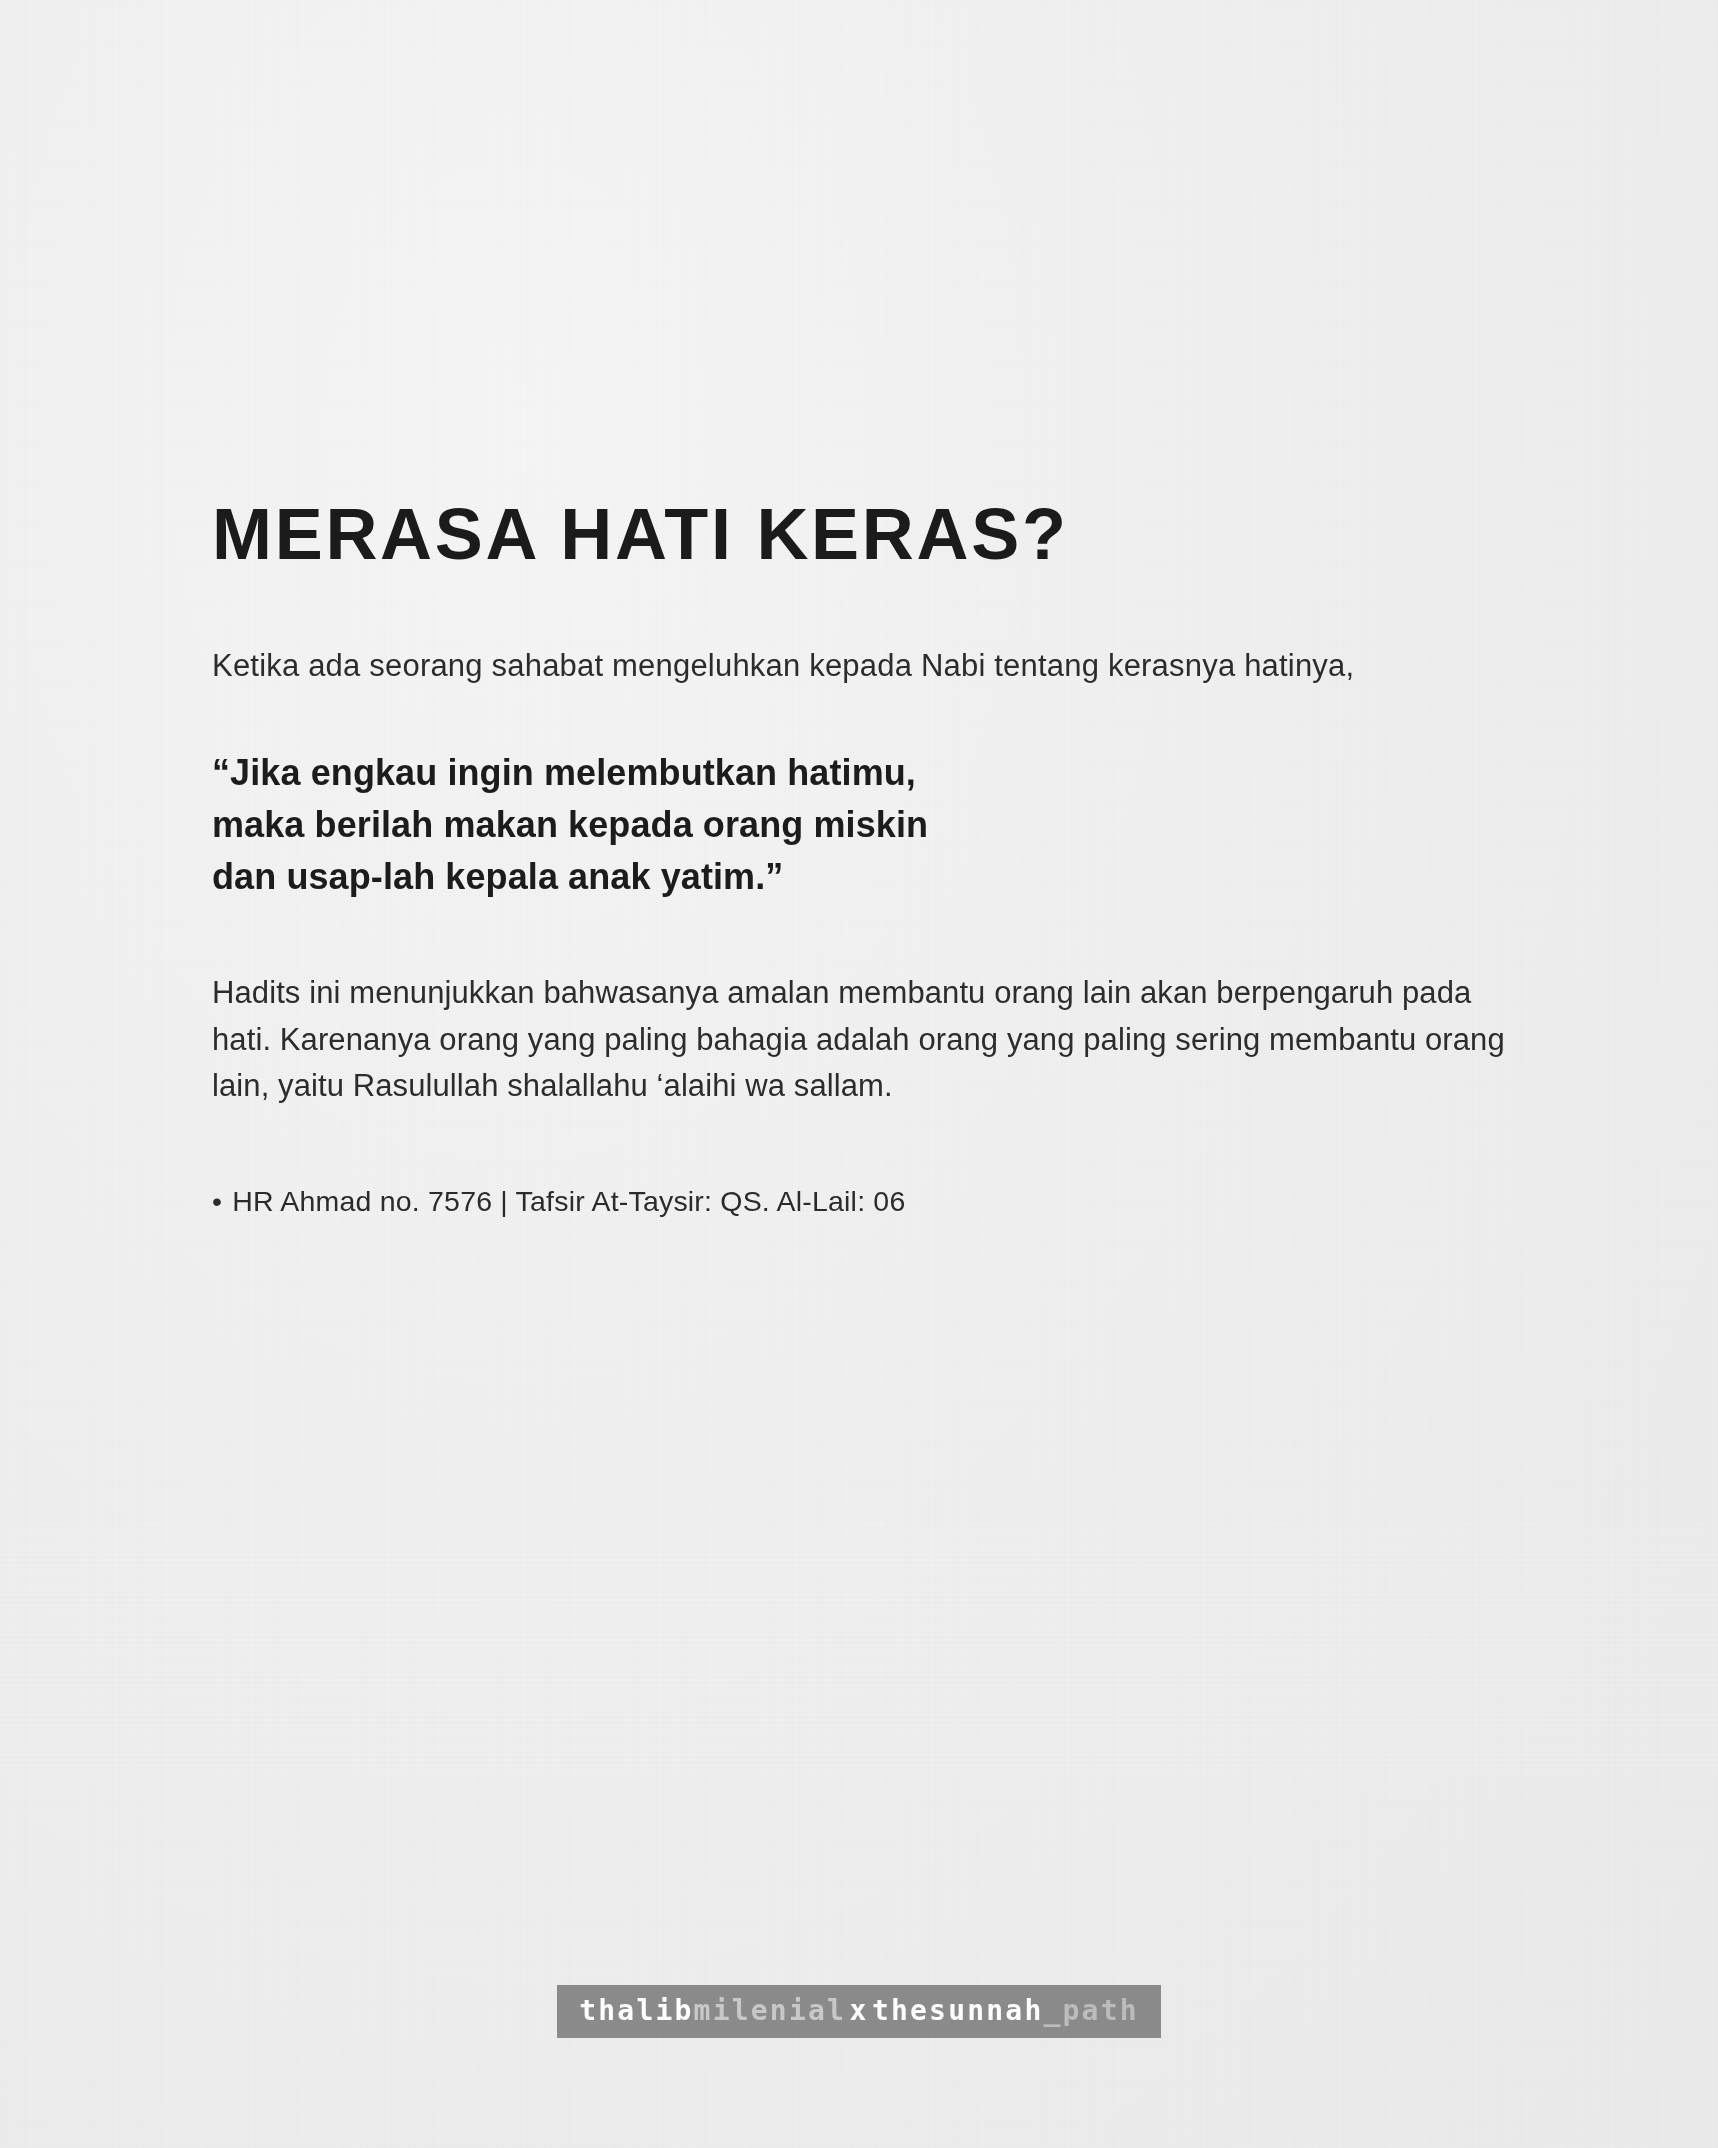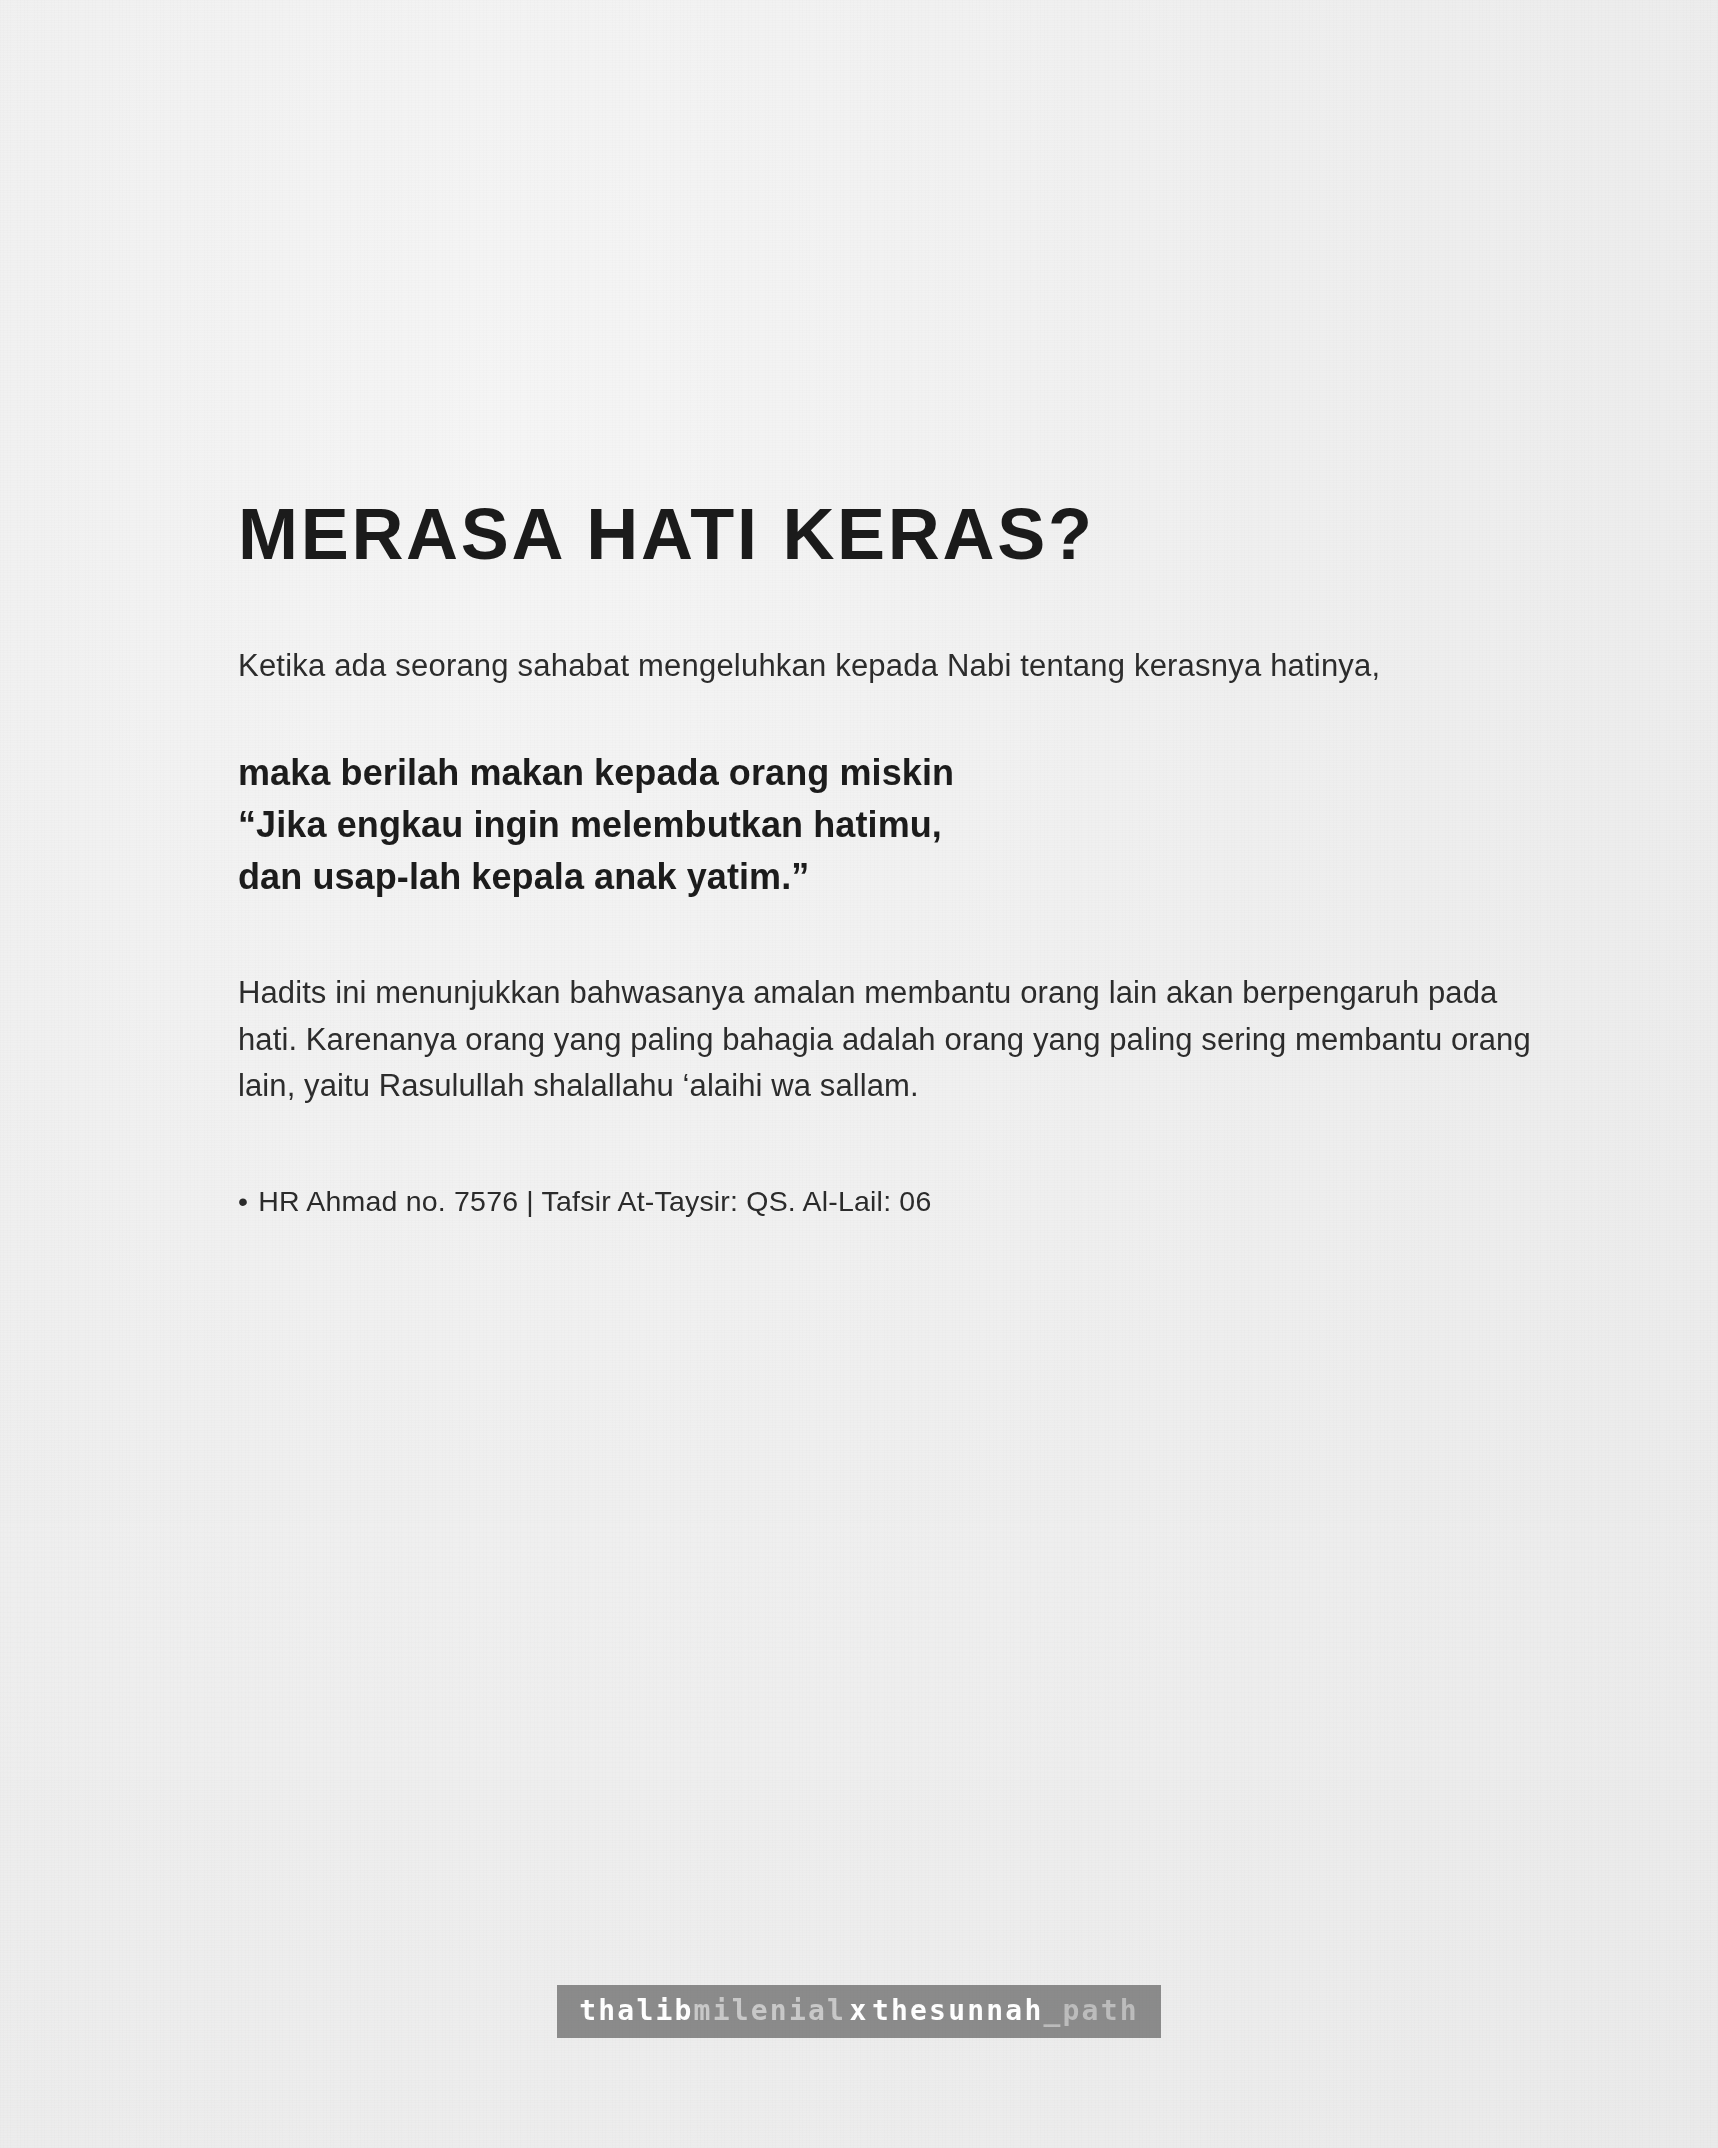--- a/index.html
+++ b/index.html
@@ -32,21 +32,21 @@
     pointer-events: none;
     background-image:
       repeating-linear-gradient(0deg, rgba(0,0,0,0.012) 0px, rgba(0,0,0,0.012) 0.8px, rgba(255,255,255,0) 0.8px, rgba(255,255,255,0) 2.5px),
       repeating-linear-gradient(90deg, rgba(0,0,0,0.010) 0px, rgba(0,0,0,0.010) 0.8px, rgba(255,255,255,0) 0.8px, rgba(255,255,255,0) 3.4px);
     mix-blend-mode: multiply;
     opacity: .55;
   }
 
   .content {
     position: absolute;
-    left: 238px;
+    left: 212px;
     top: 497px;
     width: 1309px;
   }
 
   .headline {
     color: #1b1b1b;
     font-size: 72px;
     line-height: 1.04;
     font-weight: 800;
     letter-spacing: 2.7px;
@@ -151,22 +151,22 @@
 
     <h1 class="headline">
       <span>MERASA HATI KERAS?</span>
     </h1>
 
     <p class="lead">Ketika ada seorang sahabat mengeluhkan kepada Nabi tentang kerasnya hatinya,</p>
 
 
 
     <div class="translation">
+      <span>“Jika engkau ingin melembutkan hatimu,</span>
       <span>maka berilah makan kepada orang miskin</span>
-      <span>“Jika engkau ingin melembutkan hatimu,</span>
       <span>dan usap-lah kepala anak yatim.”</span>
     </div>
 
     <p class="explanation">Hadits ini menunjukkan bahwasanya amalan membantu orang lain akan berpengaruh pada hati. Karenanya orang yang paling bahagia adalah orang yang paling sering membantu orang lain, yaitu Rasulullah shalallahu ‘alaihi wa sallam.</p>
 
     <p class="source">
       <span class="bullet">•</span><span>HR Ahmad no. 7576 | Tafsir At-Taysir: QS. Al-Lail: 06</span>
     </p>
 
   </div>

